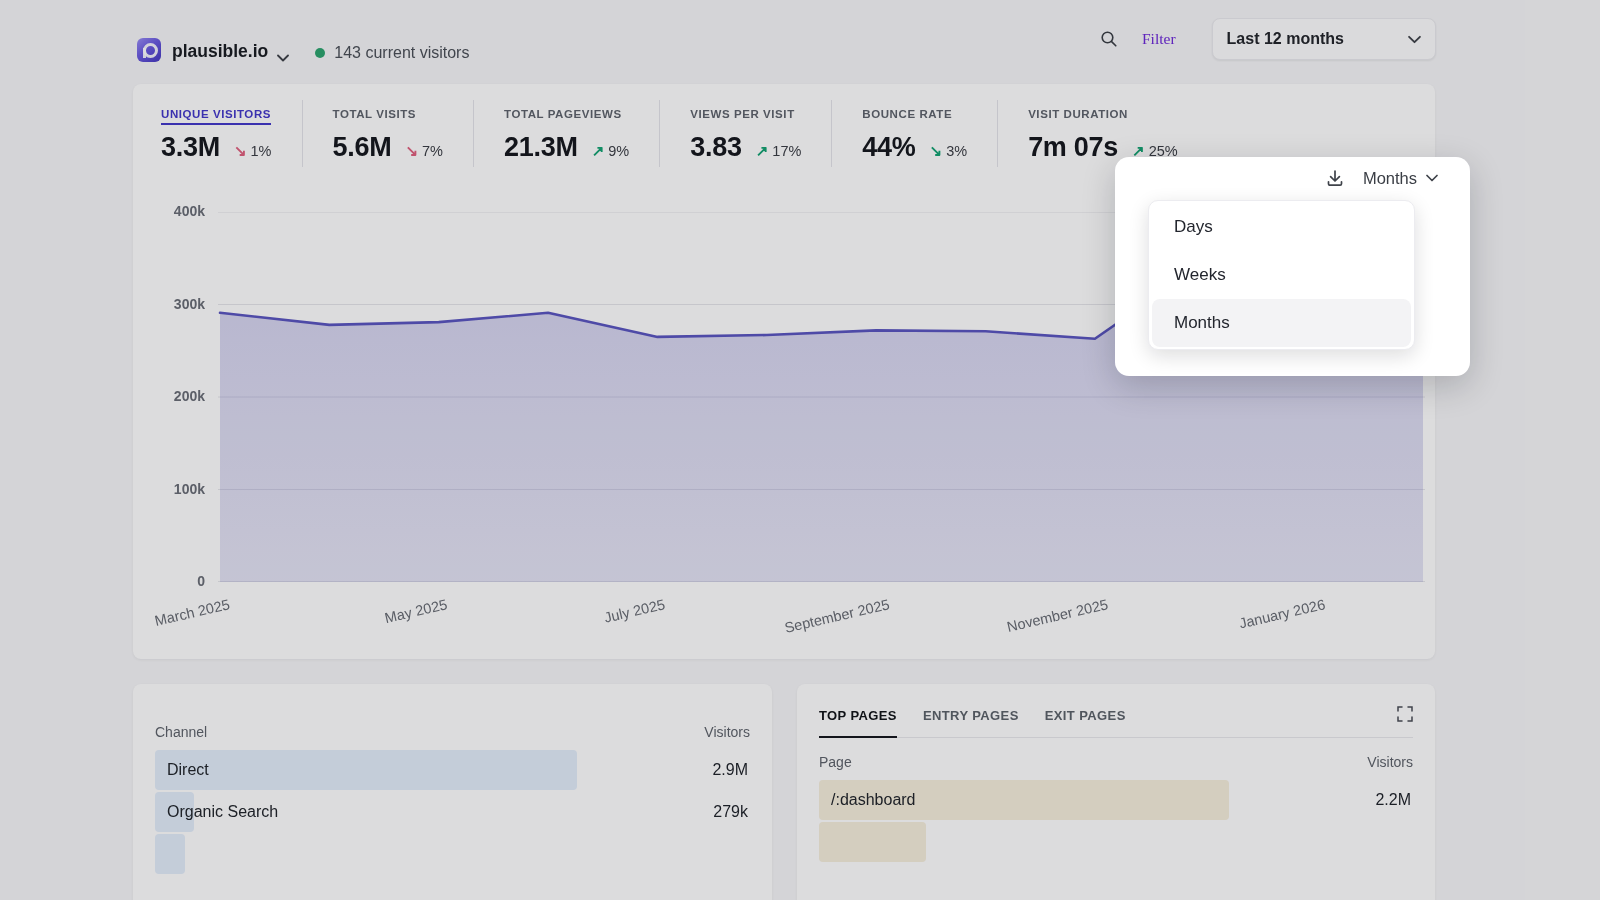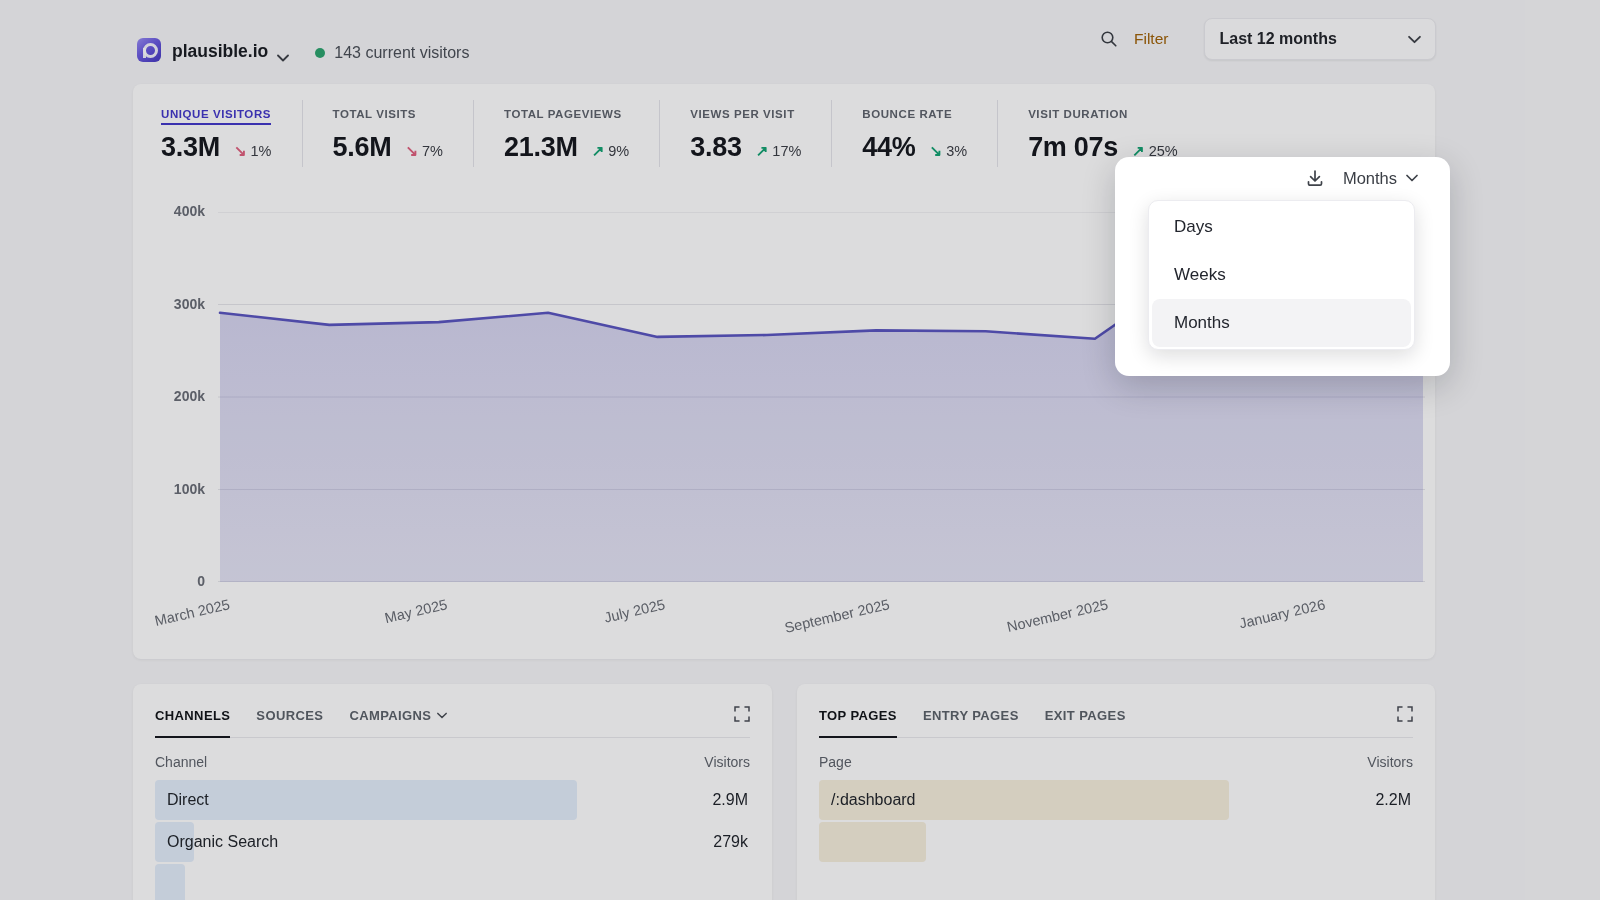--- a/index.html
+++ b/index.html
@@ -12,21 +12,21 @@
     background:linear-gradient(140deg,#9a8ef5 0%,#6a5ae0 45%,#4538c0 100%);position:relative;overflow:hidden;}
   .logo::after{content:"";position:absolute;left:6px;top:5px;width:9px;height:9px;
     border:3px solid rgba(255,255,255,.92);border-radius:50%;}
   .logo::before{content:"";position:absolute;left:6px;top:10px;width:3px;height:10px;background:rgba(255,255,255,.92);}
   .site-name{font-size:17.5px;font-weight:700;color:#191c22;margin-left:11px;}
   .chev{display:inline-block;margin-left:9px;}
   .live{display:flex;align-items:center;margin-left:26px;}
   .live-dot{width:10px;height:10px;border-radius:50%;background:#2da56f;}
   .live-txt{margin-left:9px;font-size:16px;color:#4b5058;}
   .hdr-right{position:absolute;top:18px;left:1100px;width:336px;height:42px;display:flex;align-items:center;}
-  .filter-btn{display:flex;align-items:center;gap:16px;font-size:15.5px;font-weight:500;color:#a16207;cursor:pointer;}
+  .filter-btn{display:flex;align-items:center;gap:24px;font-size:15.5px;font-weight:500;color:#6d28d9;cursor:pointer;font-family:Liberation Serif, serif;}
   .range-btn{margin-left:36px;flex:1;height:42px;background:#fdfdfe;border:1px solid #ebebef;
     border-radius:8px;box-shadow:0 1px 2px rgba(20,22,30,.07);display:flex;align-items:center;
     padding:0 14px;box-sizing:border-box;font-size:16px;font-weight:600;color:#23262c;cursor:pointer;}
   .range-btn .grow{flex:1;}
 
   
   .main-card{position:absolute;left:133px;top:84px;width:1302px;height:575px;background:#fff;
     border-radius:8px;box-shadow:0 1px 3px rgba(18,20,28,.06);}
   .stats{position:absolute;left:28px;top:16px;display:flex;align-items:flex-end;}
   .stat{padding:4px 30px;border-left:1px solid #e5e5ea;cursor:pointer;}
@@ -63,21 +63,21 @@
   .bar{position:absolute;left:0;top:0;bottom:0;border-radius:4px;}
   .panel.left .bar{background:#e3eefb;}
   .panel.right .bar{background:#f6efdc;}
   .row-label{position:absolute;left:12px;top:50%;transform:translateY(-50%);font-size:16px;color:#22262c;}
   .row-value{position:absolute;right:2px;top:50%;transform:translateY(-50%);
     font-size:16px;font-weight:500;color:#1f232a;margin-left:24px;}
 
   
   .dim{position:absolute;inset:0;background:rgba(10,10,16,.14);z-index:50;pointer-events:none;}
   .popup{position:absolute;left:1115px;top:157px;width:335px;height:219px;background:#fff;
-    border-radius:14px;box-shadow:0 10px 34px rgba(12,14,24,.20);z-index:60;}
+    border-radius:14px;box-shadow:0 10px 34px rgba(12,14,24,.20);z-index:60;padding-left:20px;}
   .popup-head{position:absolute;top:11px;right:32px;display:flex;align-items:center;gap:18px;}
   .interval-btn{display:flex;align-items:center;gap:9px;font-size:16.5px;font-weight:500;color:#3a3e45;cursor:pointer;}
   .menu{position:absolute;left:33px;top:43px;width:267px;height:150px;background:#fff;
     border:1px solid #ececf0;border-radius:10px;box-shadow:0 6px 20px rgba(12,14,24,.14);
     box-sizing:border-box;padding:2px 0;}
   .menu-item{height:48px;margin:0 3px;border-radius:8px;display:flex;align-items:center;
     padding-left:22px;font-size:17px;color:#23262e;cursor:pointer;}
   .menu-item.selected{background:#f3f3f5;}
 
   svg.ic{display:block;}
@@ -199,35 +199,20 @@
         <div class="xlabel" style="left: 87px;">March 2025</div>
         <div class="xlabel" style="left: 305.727px;">May 2025</div>
         <div class="xlabel" style="left: 524.455px;">July 2025</div>
         <div class="xlabel" style="left: 743.182px;">September 2025</div>
         <div class="xlabel" style="left: 961.909px;">November 2025</div>
         <div class="xlabel" style="left: 1180.64px;">January 2026</div>
       </div>
   </div>
 
   <div class="panel left">
-    <div class="tabs">
-      <div class="tab active">CHANNELS</div>
-      <div class="tab">SOURCES</div>
-      <div class="tab">
-        <span>CAMPAIGNS</span>
-        <svg class="ic" width="10" height="7" viewBox="0 0 12 8">
-            <path d="M1 1.5l5 5 5-5" fill="none" stroke="#4a4e55" stroke-width="1.8" stroke-linecap="round" stroke-linejoin="round"></path>
-          </svg>
-      </div>
-      <div class="expand-btn">
-        <svg class="ic" width="16" height="16" viewBox="0 0 16 16">
-            <path d="M1 5V1h4M11 1h4v4M15 11v4h-4M5 15H1v-4" fill="none" stroke="#4a4e55" stroke-width="1.5" stroke-linecap="round"></path>
-          </svg>
-      </div>
-    </div>
     <div class="cols">
       <span>Channel</span>
       <span>Visitors</span>
     </div>
     <div class="row">
       <div class="bar" style="width: 71%;"></div>
       <span class="row-label">Direct</span>
       <span class="row-value">2.9M</span>
     </div>
     <div class="row">

